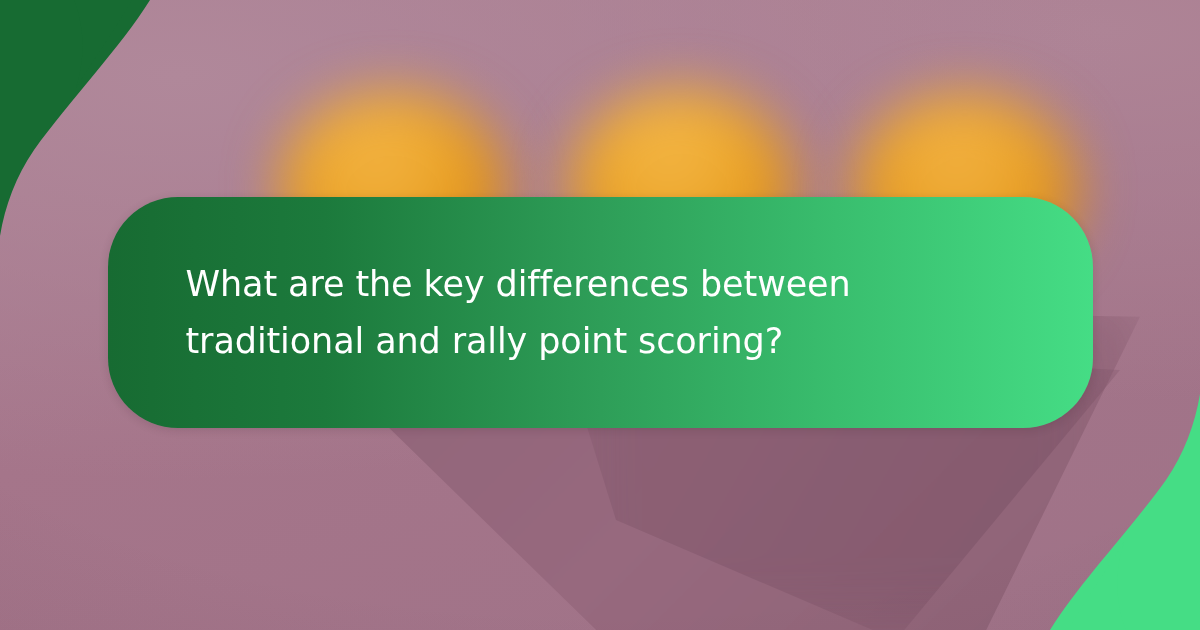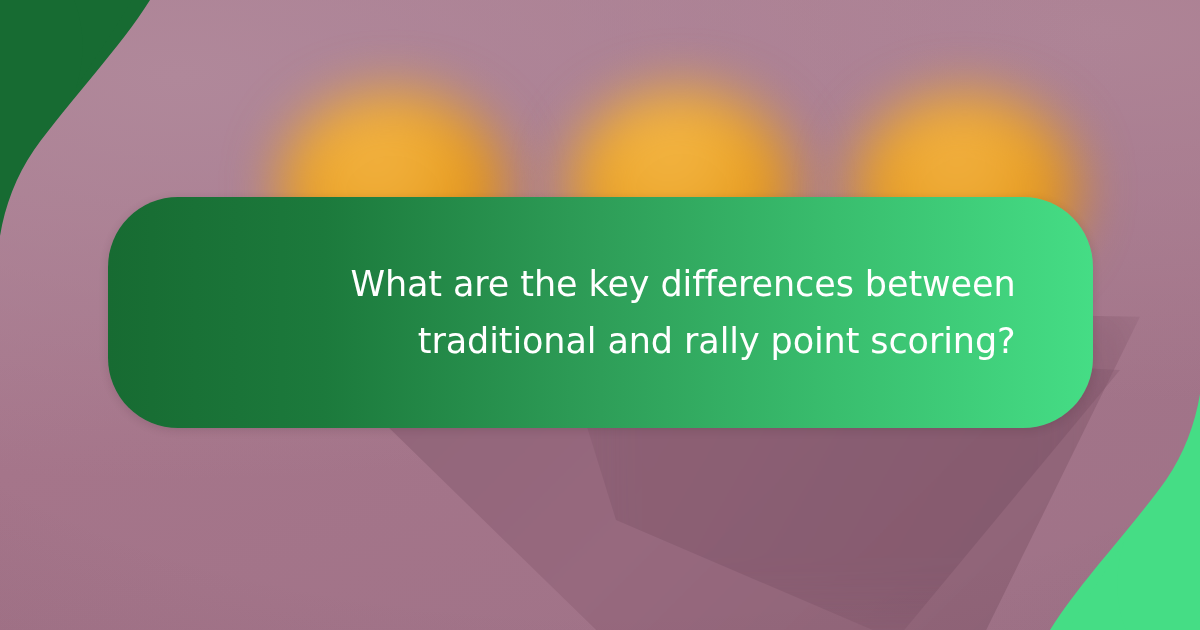--- a/index.html
+++ b/index.html
@@ -101,21 +101,21 @@
     height: 231px;
     border-radius: 70px;
     background: linear-gradient(90deg, #176B32 0%, #1C7A3C 22%, #2E9E58 50%, #39BE6E 74%, #45DD85 100%);
     display: flex;
     align-items: center;
     justify-content: center;
     box-shadow: 0 2px 10px rgba(40,20,30,0.14);
   }
   .question-text {
     width: 830px;
-    text-align: right;
+    text-align: left;
     color: #FFFFFF;
     font-family: "DejaVu Sans", sans-serif;
     font-size: 35px;
     font-weight: 400;
     line-height: 1.62;
     letter-spacing: -0.1px;
     white-space: pre-line;
   }
 </style>
 </head>

